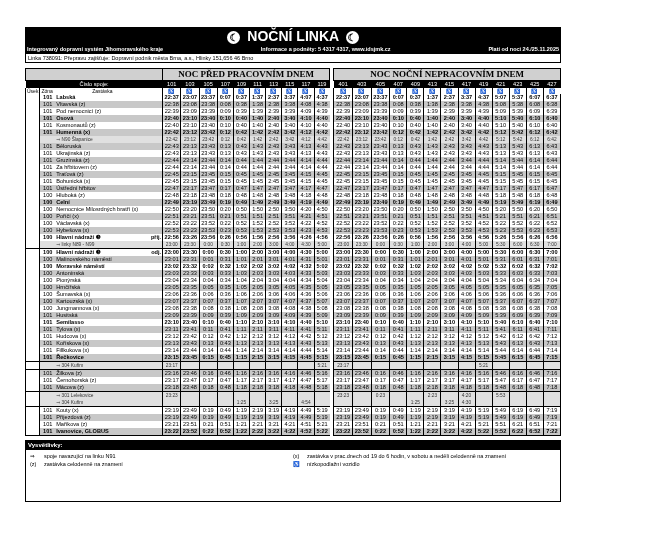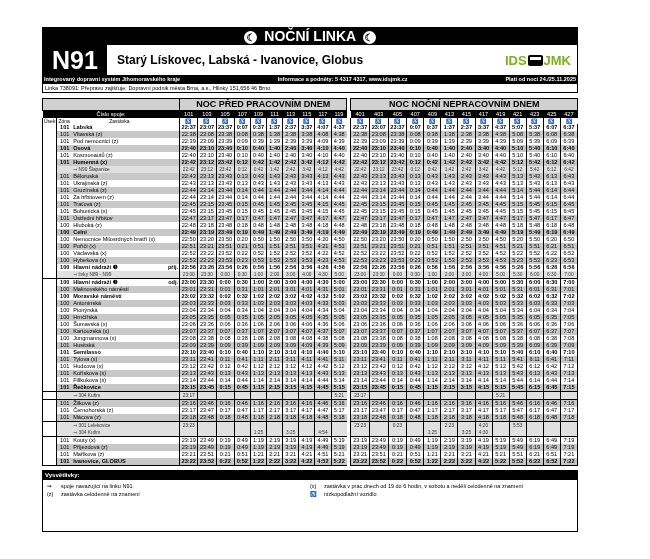--- a/index.html
+++ b/index.html
@@ -1,34 +1,34 @@
 <!DOCTYPE html>
 <html><head>
 <meta charset="utf-8">
 <style>
   * { box-sizing: border-box; margin: 0; padding: 0; }
   html, body { width: 650px; height: 559px; background: #fff; overflow: hidden; }
   body { font-family: "Liberation Sans", sans-serif; color: #000; position: relative; }
-  .sheet { position: absolute; left: 42px; top: 27px; width: 536px; }
+  .sheet { position: absolute; left: 25px; top: 27px; width: 536px; }
   .topbar { height: 18px; background: #000; color: #fff; text-align: center; font-weight: bold; font-size: 14px; line-height: 18px; }
   .topbar .ic { display: inline-block; width: 13px; height: 13px; border-radius: 50%; background: #fff; color: #000; font-size: 10px; line-height: 13px; vertical-align: 0px; margin: 0 3px; }
   .titlerow { display: flex; height: 30px; border-left: 1px solid #000; border-right: 1px solid #000; }
   .linenum { width: 64px; background: #000; color: #fff; font-weight: bold; font-size: 25px; line-height: 30px; text-align: center; }
   .route { flex: 1; font-weight: bold; font-size: 12px; line-height: 30px; padding-left: 10px; }
   .logo { width: 80px; display: flex; align-items: center; justify-content: flex-end; padding-right: 6px; font-weight: bold; font-size: 13px; color: #7ab317; }
   .logo .bus { display: inline-block; width: 15px; height: 11px; background: #000; margin: 0 1px; border-radius: 2px; position: relative; }
   .logo .bus::after { content: ""; position: absolute; left: 2px; top: 2px; width: 11px; height: 3px; background: #fff; }
   .infobar { height: 9px; background: #000; color: #fff; font-size: 5.5px; line-height: 9px; display: flex; justify-content: space-between; padding: 0 2px; font-weight: bold; }
   .operator { height: 9px; border: 1px solid #000; border-top: none; font-size: 5.5px; line-height: 8px; padding-left: 2px; }
   .tables { display: flex; margin-top: 5px; gap: 3px; }
   table { border-collapse: collapse; font-size: 5.6px; }
   td, th { height: 7px; line-height: 7px; padding: 0 1px; white-space: nowrap; }
   .left-table { width: 342px; }
   .right-table { width: 255px; }
-  .bandhead { background: #d0d0d0; font-weight: bold; font-size: 9px; text-align: center; height: 11px; line-height: 11px; border: 1px solid #000; }
+  .bandhead { background: #d0d0d0; font-weight: bold; font-size: 9px; text-align: center; height: 11px; line-height: 11px; border: 1px solid #000; font-family: Liberation Serif, serif; }
   .nums th { background: #000; color: #fff; font-weight: normal; text-align: center; }
   .wc td { text-align: center; border-left: 1px solid #000; height: 6px; line-height: 6px; font-size: 5px; }
   .tcol { text-align: center; border-left: 1px solid #000; width: 20px; }
   .zone { width: 18px; text-align: center; }
   .stopcell { width: 115px; }
   .usek { width: 10px; border-right: 1px solid #000; }
   .flag { width: 14px; text-align: right; }
   tr.g td.sh { background: #c8c8c8; }
   tr.b td { font-weight: bold; }
   tr.note td { font-size: 4.8px; color: #333; }
@@ -43,29 +43,20 @@
   .legend .sym { width: 14px; }
 </style>
 </head>
 <body>
 
 <div class="sheet">
   <div class="topbar">
     <span class="ic">☾</span>
     <span>NOČNÍ LINKA</span>
     <span class="ic">☾</span>
-  </div>
-  <div class="titlerow">
-    <div class="linenum">N91</div>
-    <div class="route">Starý Lískovec, Labská - Ivanovice, Globus</div>
-    <div class="logo">
-      <span>IDS</span>
-      <span class="bus"></span>
-      <span>JMK</span>
-    </div>
   </div>
   <div class="infobar">
     <span>Integrovaný dopravní systém Jihomoravského kraje</span>
     <span>Informace a podněty: 5 4317 4317, www.idsjmk.cz</span>
     <span>Platí od noci 24./25.11.2025</span>
   </div>
   <div class="operator">Linka 738091: Přepravu zajišťuje: Dopravní podnik města Brna, a.s., Hlinky 151,656 46 Brno</div>
 
   <div class="tables">
     <table class="left-table">

